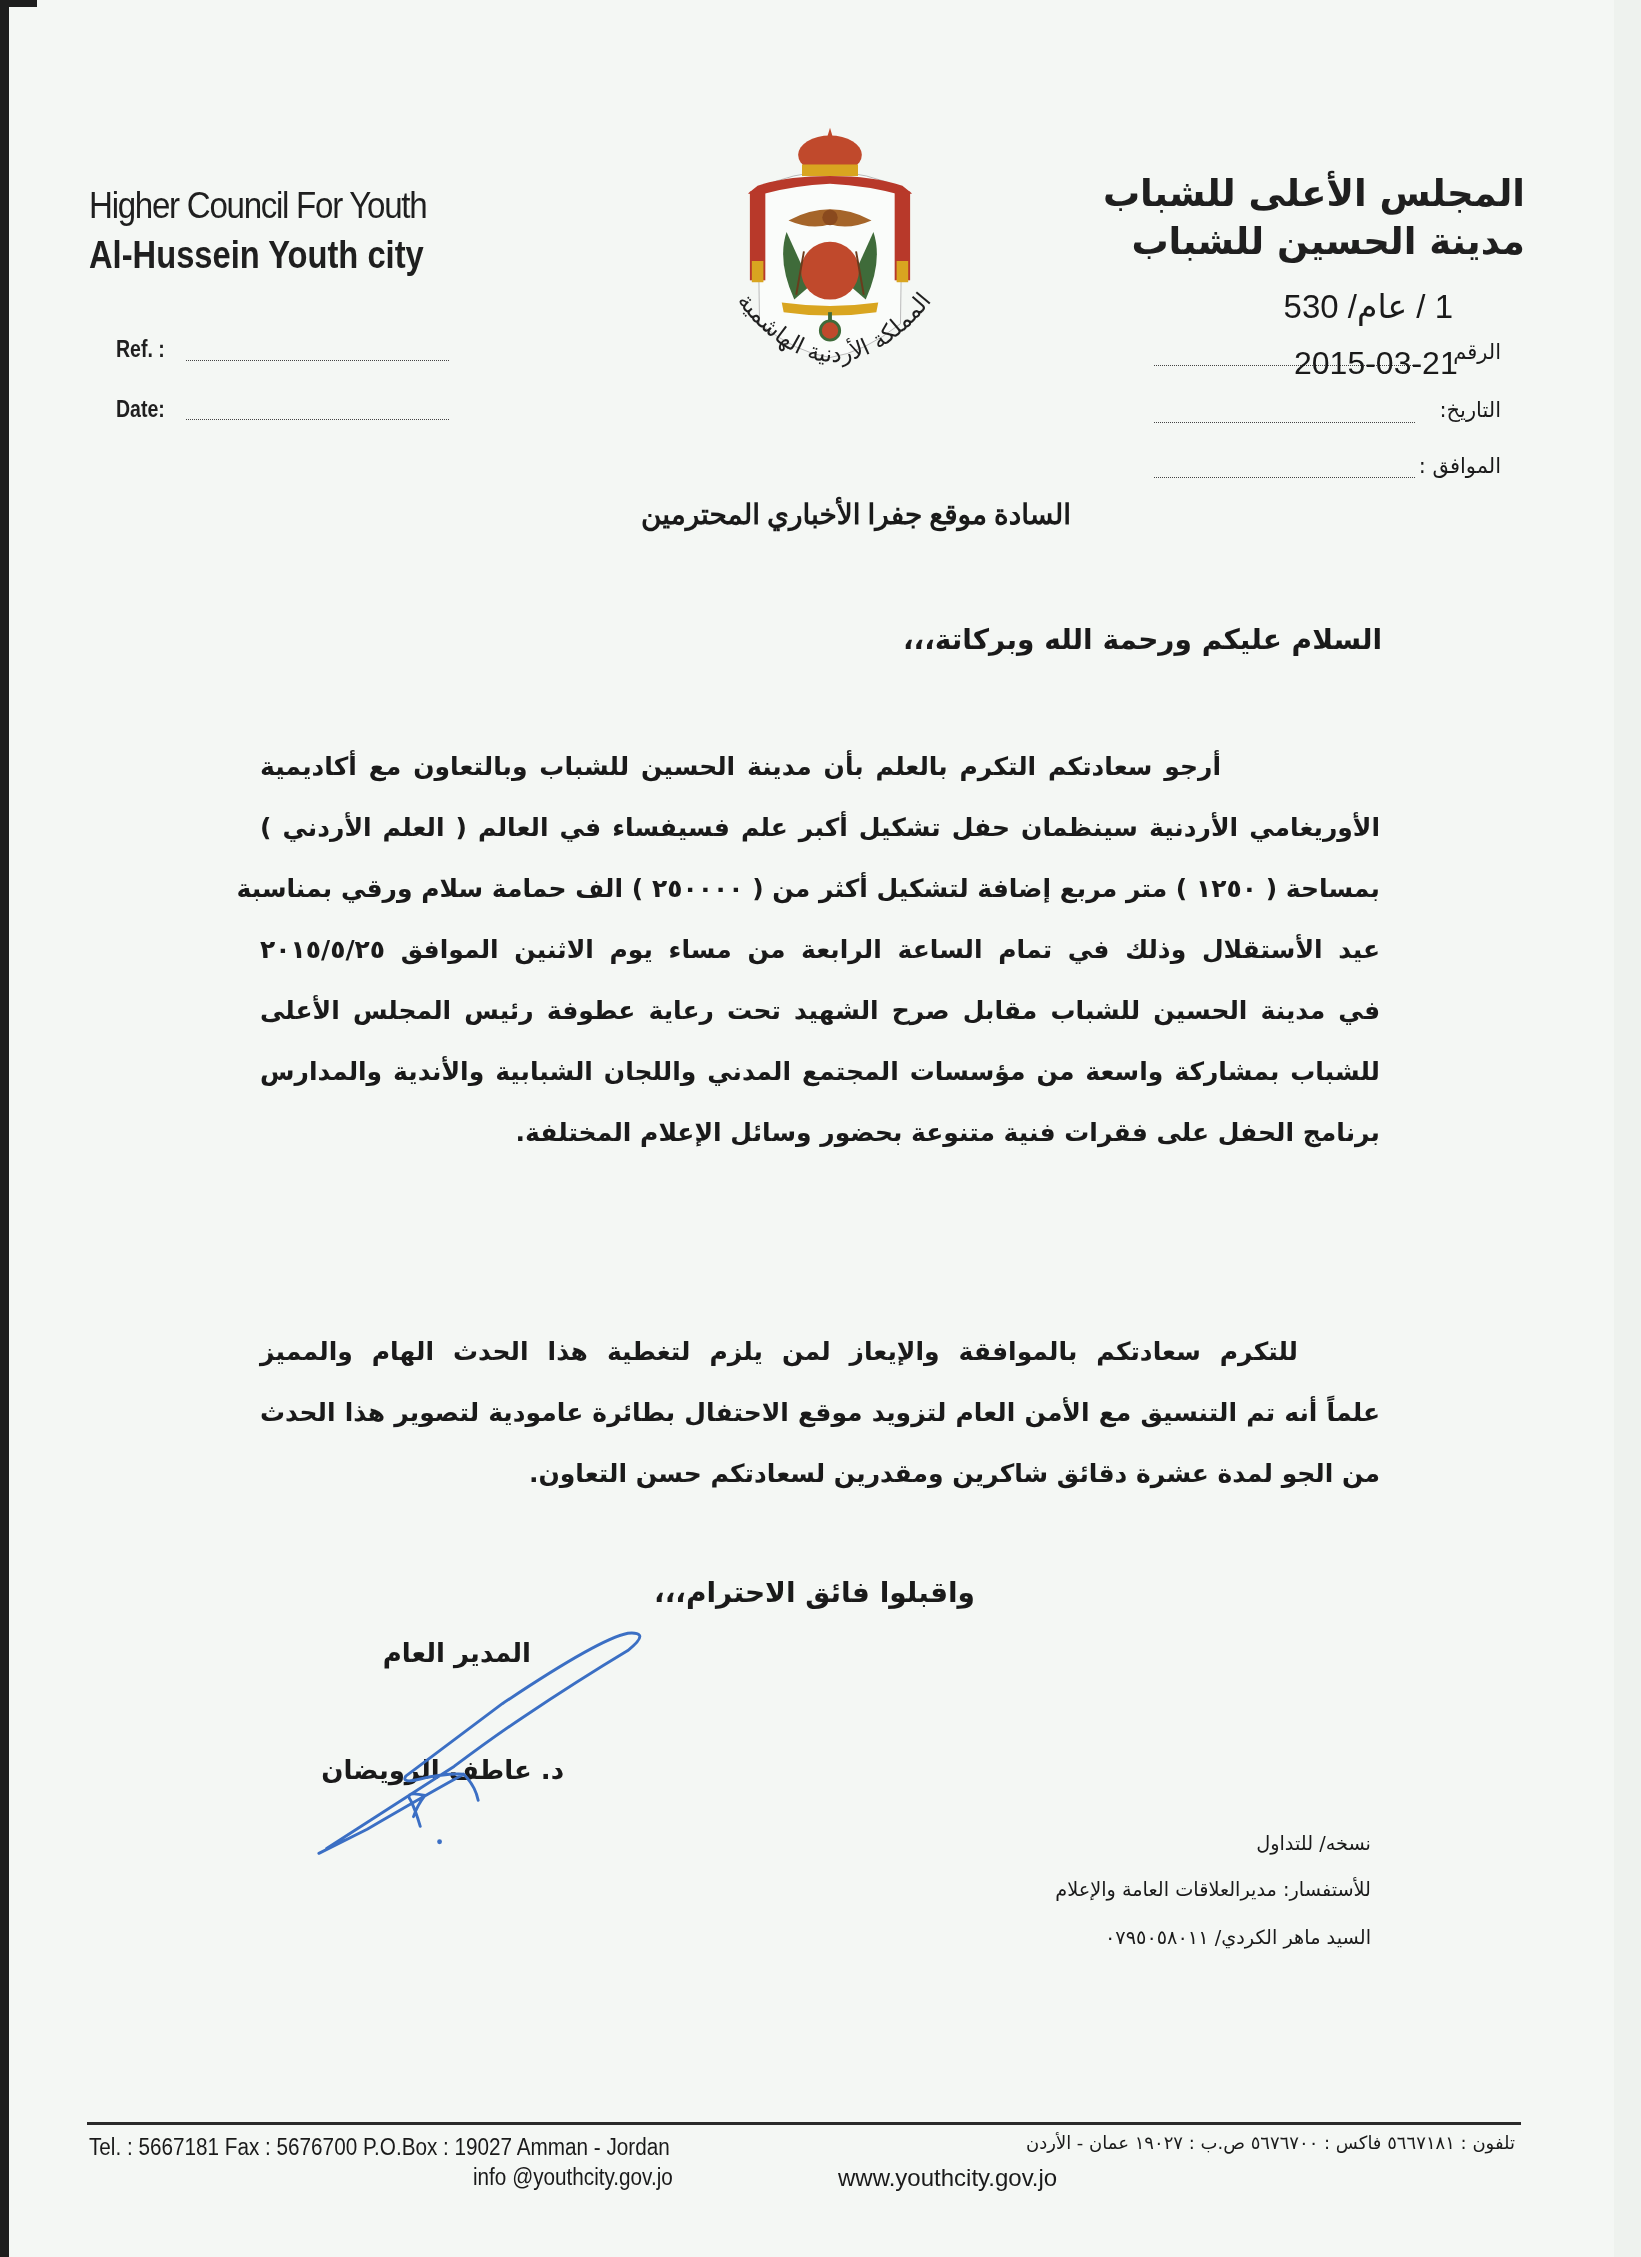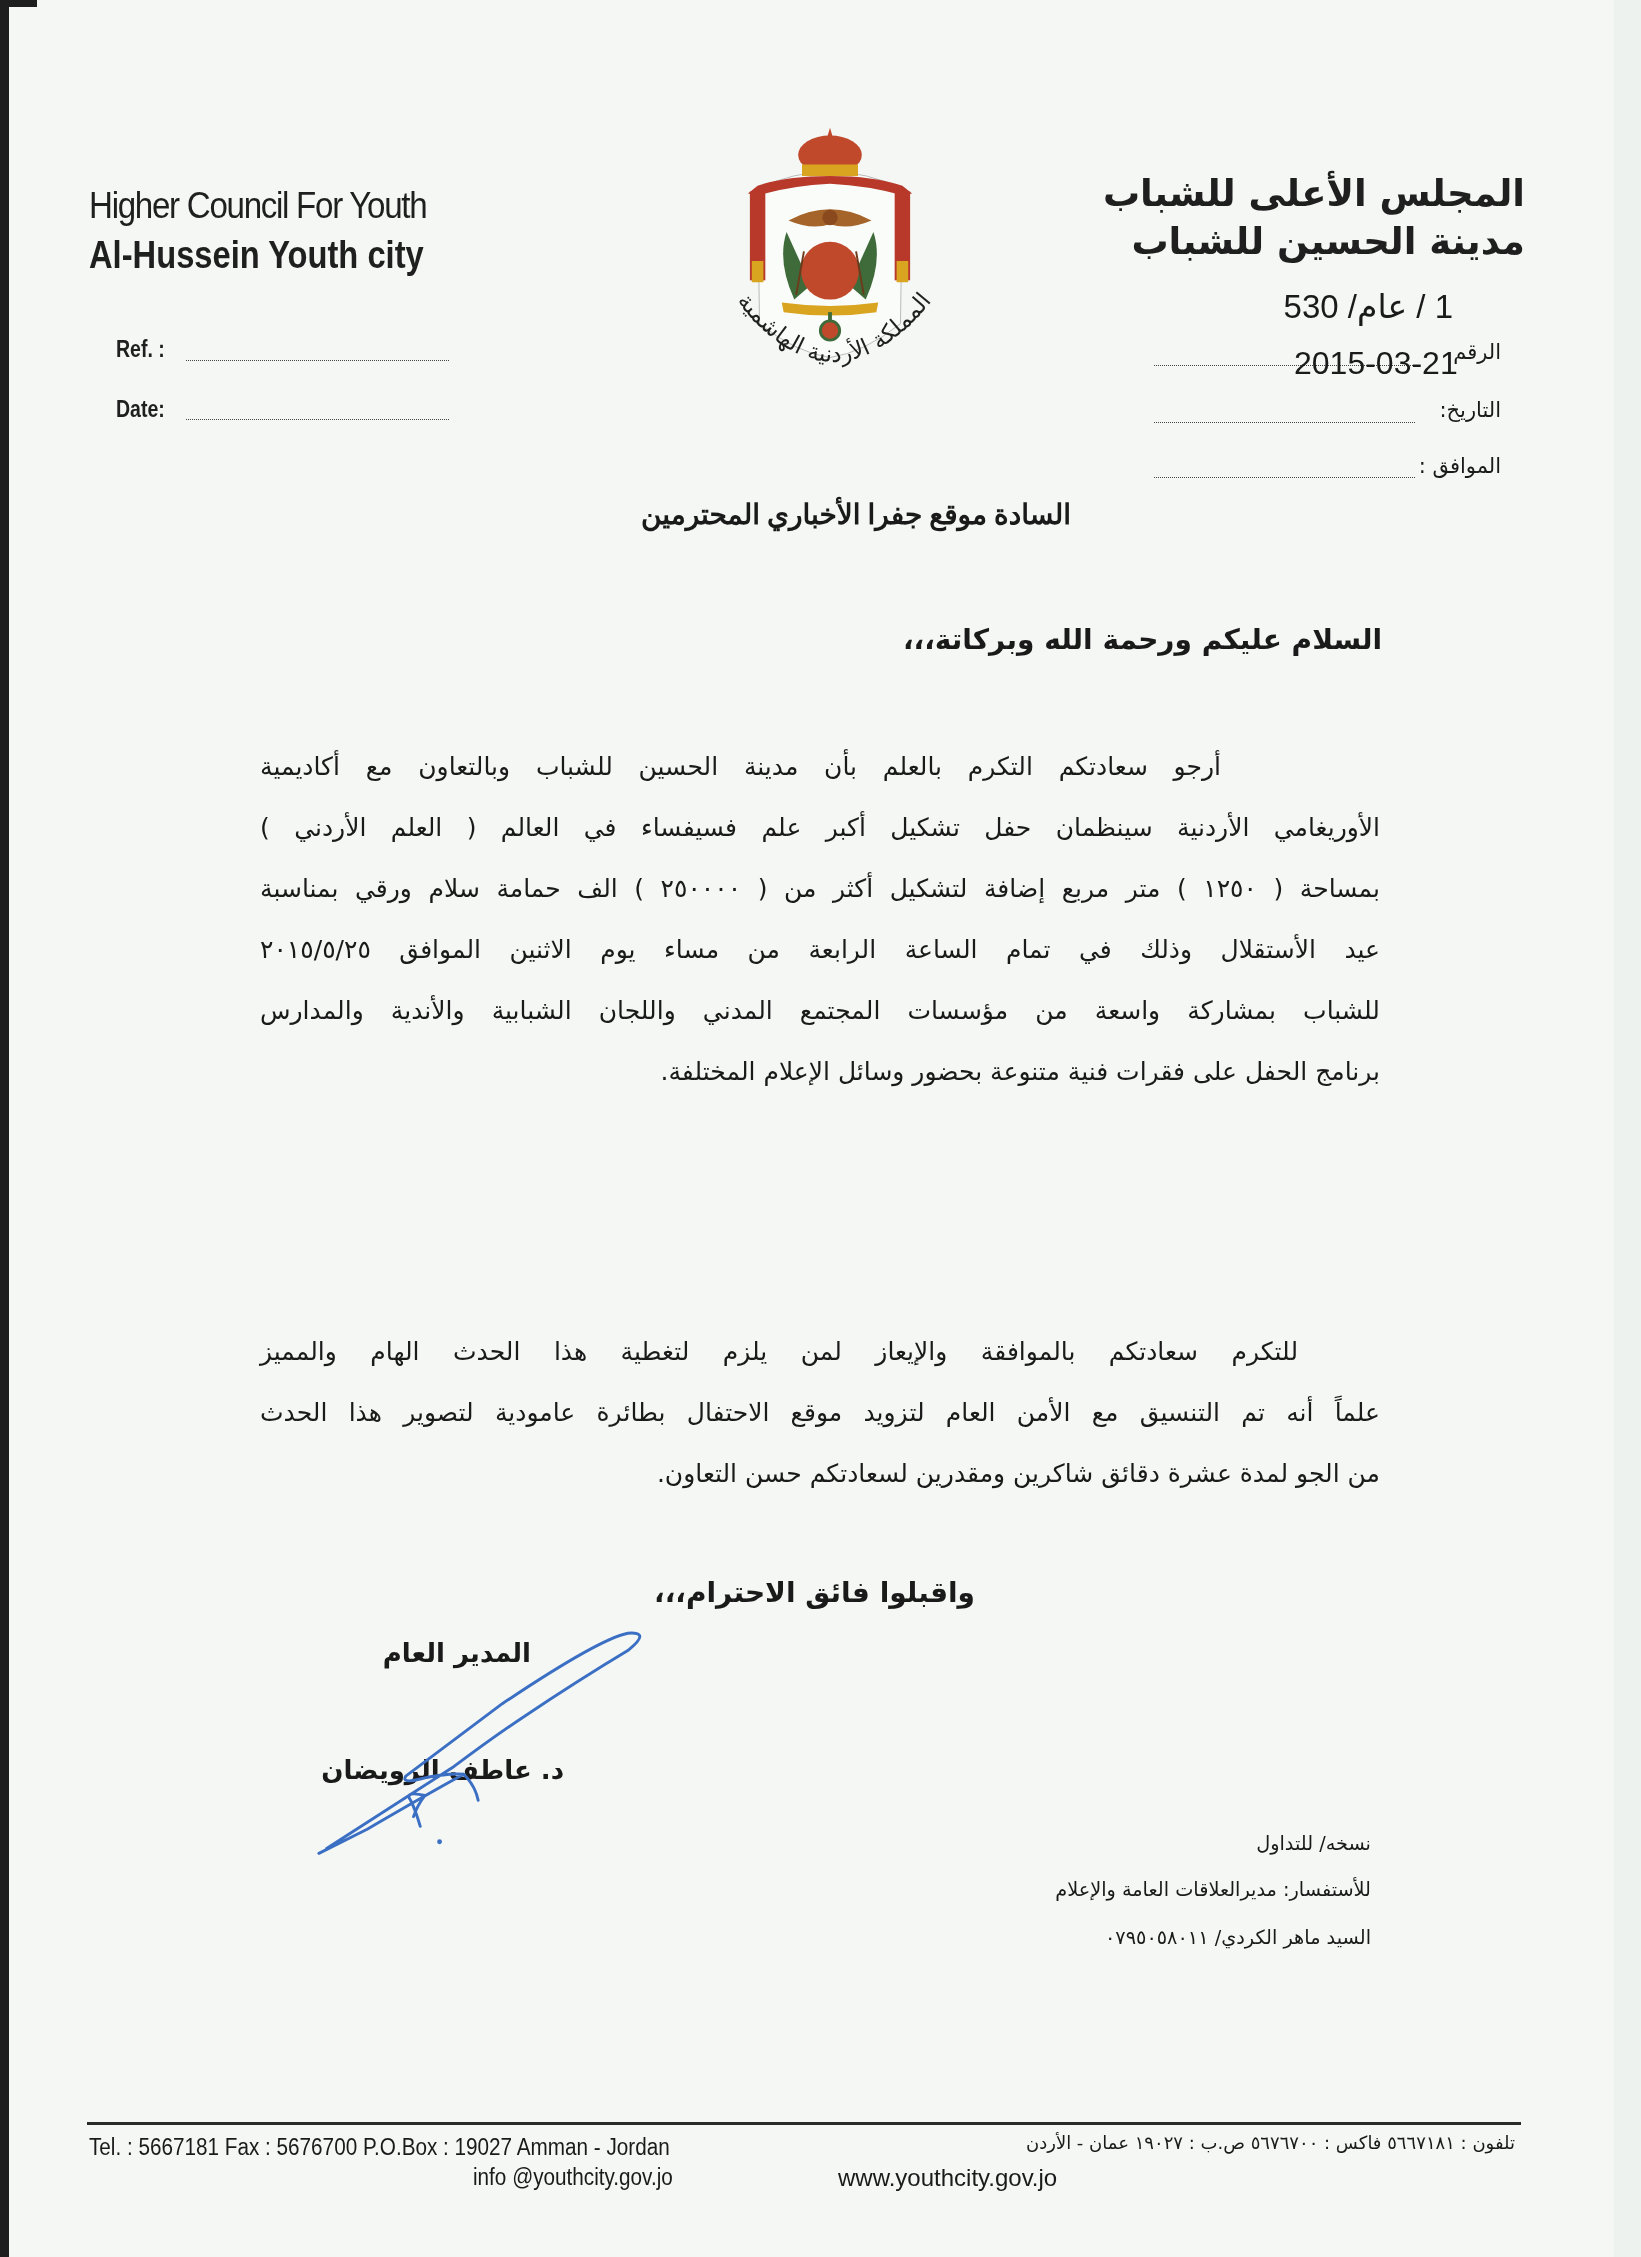--- a/index.html
+++ b/index.html
@@ -29,21 +29,21 @@
   .ar-label.l2 { top:398px; }
   .ar-label.l3 { top:454px; }
   .date-stamp { position:absolute; left:1294px; top:345px; font-family:"Liberation Sans", sans-serif; font-size:32px; white-space:nowrap; }
 
   .emblem { position:absolute; left:719px; top:116px; width:222px; height:290px; }
   .emblem-caption { position:absolute; left:716px; top:280px; width:232px; height:135px; }
 
   .addressee { position:absolute; right:570px; top:498px; font-family:Liberation Serif, serif; font-weight:bold; font-size:28px; direction:rtl; white-space:nowrap; }
   .greeting { position:absolute; right:259px; top:623px; font-family:"DejaVu Sans", sans-serif; font-weight:bold; font-size:28px; direction:rtl; white-space:nowrap; }
 
-  .body-para { position:absolute; right:261px; width:1120px; direction:rtl; text-align:justify; text-align-last:right; font-family:"DejaVu Sans", sans-serif; font-weight:normal; font-size:25px; line-height:61px; color:#1a1a1a; }
+  .body-para { position:absolute; right:261px; width:1120px; direction:rtl; text-align:justify; text-align-last:right; font-family:"DejaVu Sans", sans-serif; font-weight:bold; font-size:25px; line-height:61px; color:#1a1a1a; }
   .body-para .line { display:block; white-space:nowrap; text-align:justify; text-align-last:justify; }
   .body-para .line.last { text-align-last:right; }
   .para1 { top:736px; }
   .para2 { top:1321px; }
   .para1 .first { padding-right:159px; }
   .para2 .first { padding-right:82px; }
 
   .closing { position:absolute; right:666px; top:1576px; font-family:"DejaVu Sans", sans-serif; font-weight:bold; font-size:28px; direction:rtl; white-space:nowrap; }
   .sig-title { position:absolute; right:1110px; top:1638px; font-family:"DejaVu Sans", sans-serif; font-weight:bold; font-size:26px; direction:rtl; white-space:nowrap; }
   .sig-name { position:absolute; right:1077px; top:1755px; font-family:"DejaVu Sans", sans-serif; font-weight:bold; font-size:26px; direction:rtl; white-space:nowrap; }
@@ -115,20 +115,21 @@
 <div class="dotline" style="left:1154px; top:477px; width:261px;"></div>
 
 <div class="addressee">السادة موقع جفرا الأخباري المحترمين</div>
 <div class="greeting">السلام عليكم ورحمة الله وبركاتة،،،</div>
 
 <div class="body-para para1">
   <span class="line first">أرجو سعادتكم التكرم بالعلم بأن مدينة الحسين للشباب وبالتعاون مع أكاديمية</span>
   <span class="line">الأوريغامي الأردنية سينظمان حفل تشكيل أكبر علم فسيفساء في العالم ( العلم الأردني )</span>
   <span class="line">بمساحة ( ١٢٥٠ ) متر مربع إضافة لتشكيل أكثر من ( ٢٥٠٠٠٠ ) الف حمامة سلام ورقي بمناسبة</span>
   <span class="line">عيد الأستقلال وذلك في تمام الساعة الرابعة من مساء يوم الاثنين الموافق ٢٠١٥/٥/٢٥</span>
+  <span class="line">في مدينة الحسين للشباب مقابل صرح الشهيد تحت رعاية عطوفة رئيس المجلس الأعلى</span>
   <span class="line">للشباب بمشاركة واسعة من مؤسسات المجتمع المدني واللجان الشبابية والأندية والمدارس</span>
   <span class="line last">برنامج الحفل على فقرات فنية متنوعة بحضور وسائل الإعلام المختلفة.</span>
 </div>
 
 <div class="body-para para2">
   <span class="line first">للتكرم سعادتكم بالموافقة والإيعاز لمن يلزم لتغطية هذا الحدث الهام والمميز</span>
   <span class="line">علماً أنه تم التنسيق مع الأمن العام لتزويد موقع الاحتفال بطائرة عامودية لتصوير هذا الحدث</span>
   <span class="line last">من الجو لمدة عشرة دقائق شاكرين ومقدرين لسعادتكم حسن التعاون.</span>
 </div>
 

